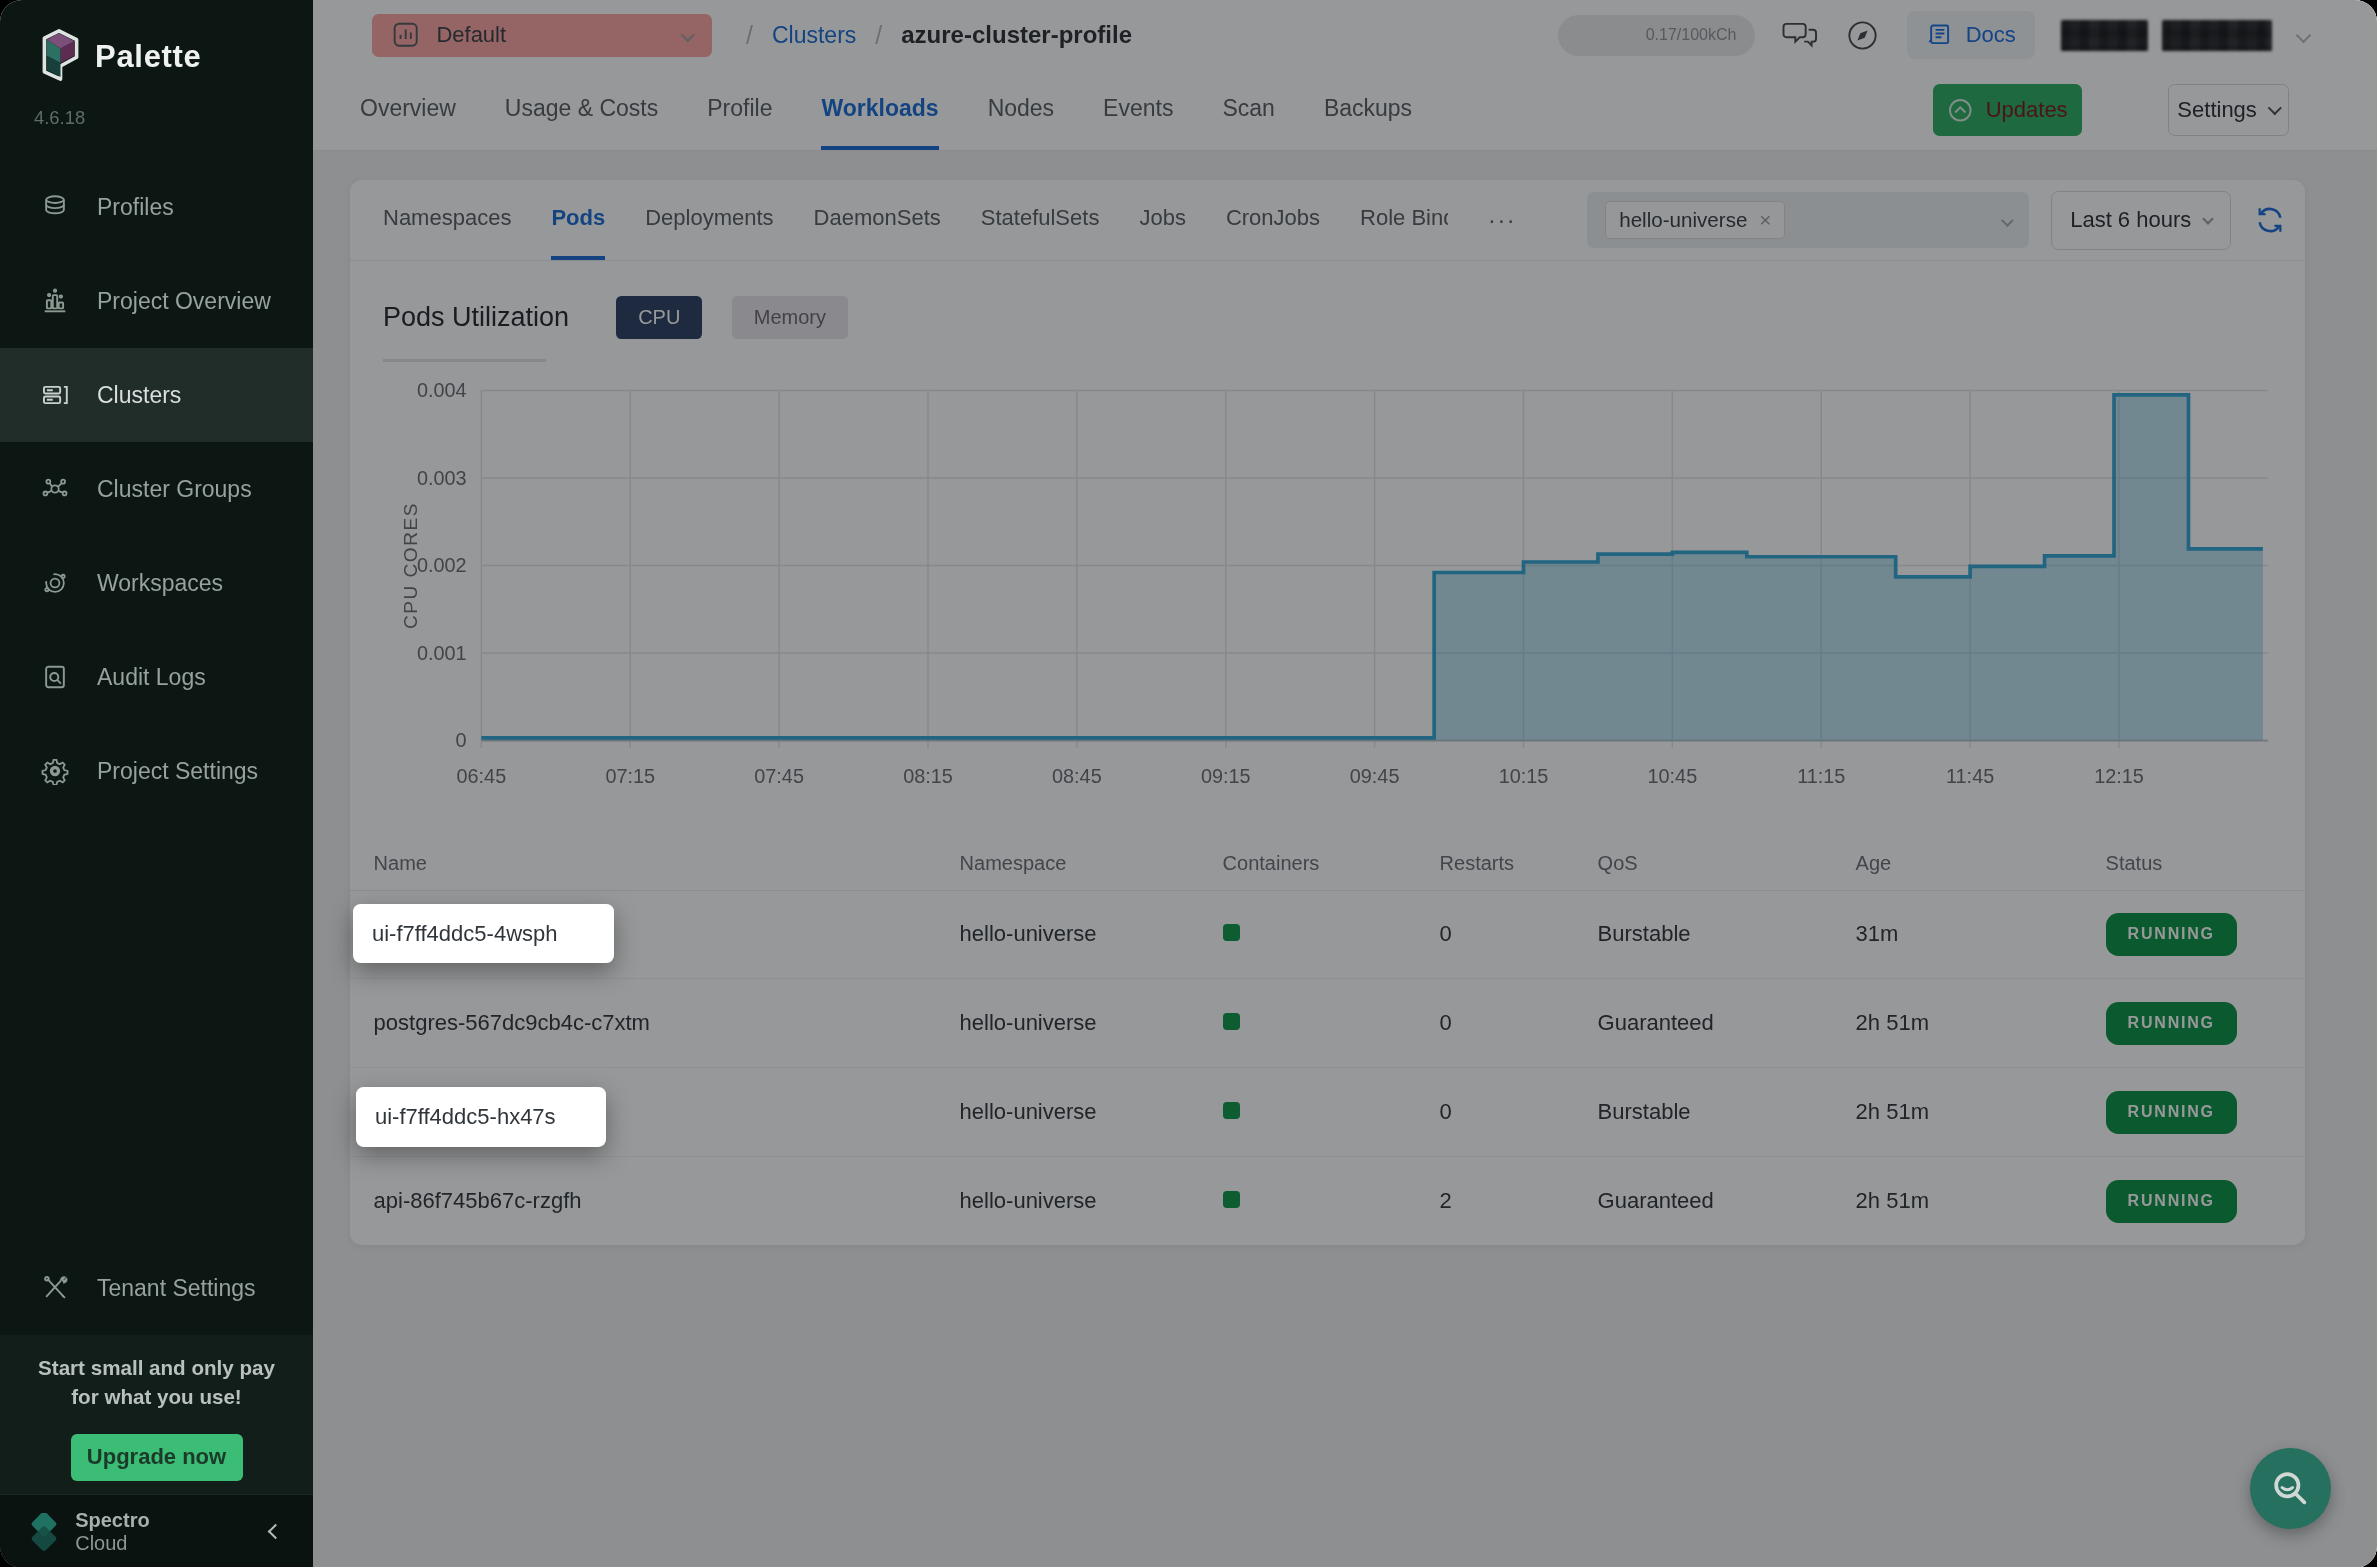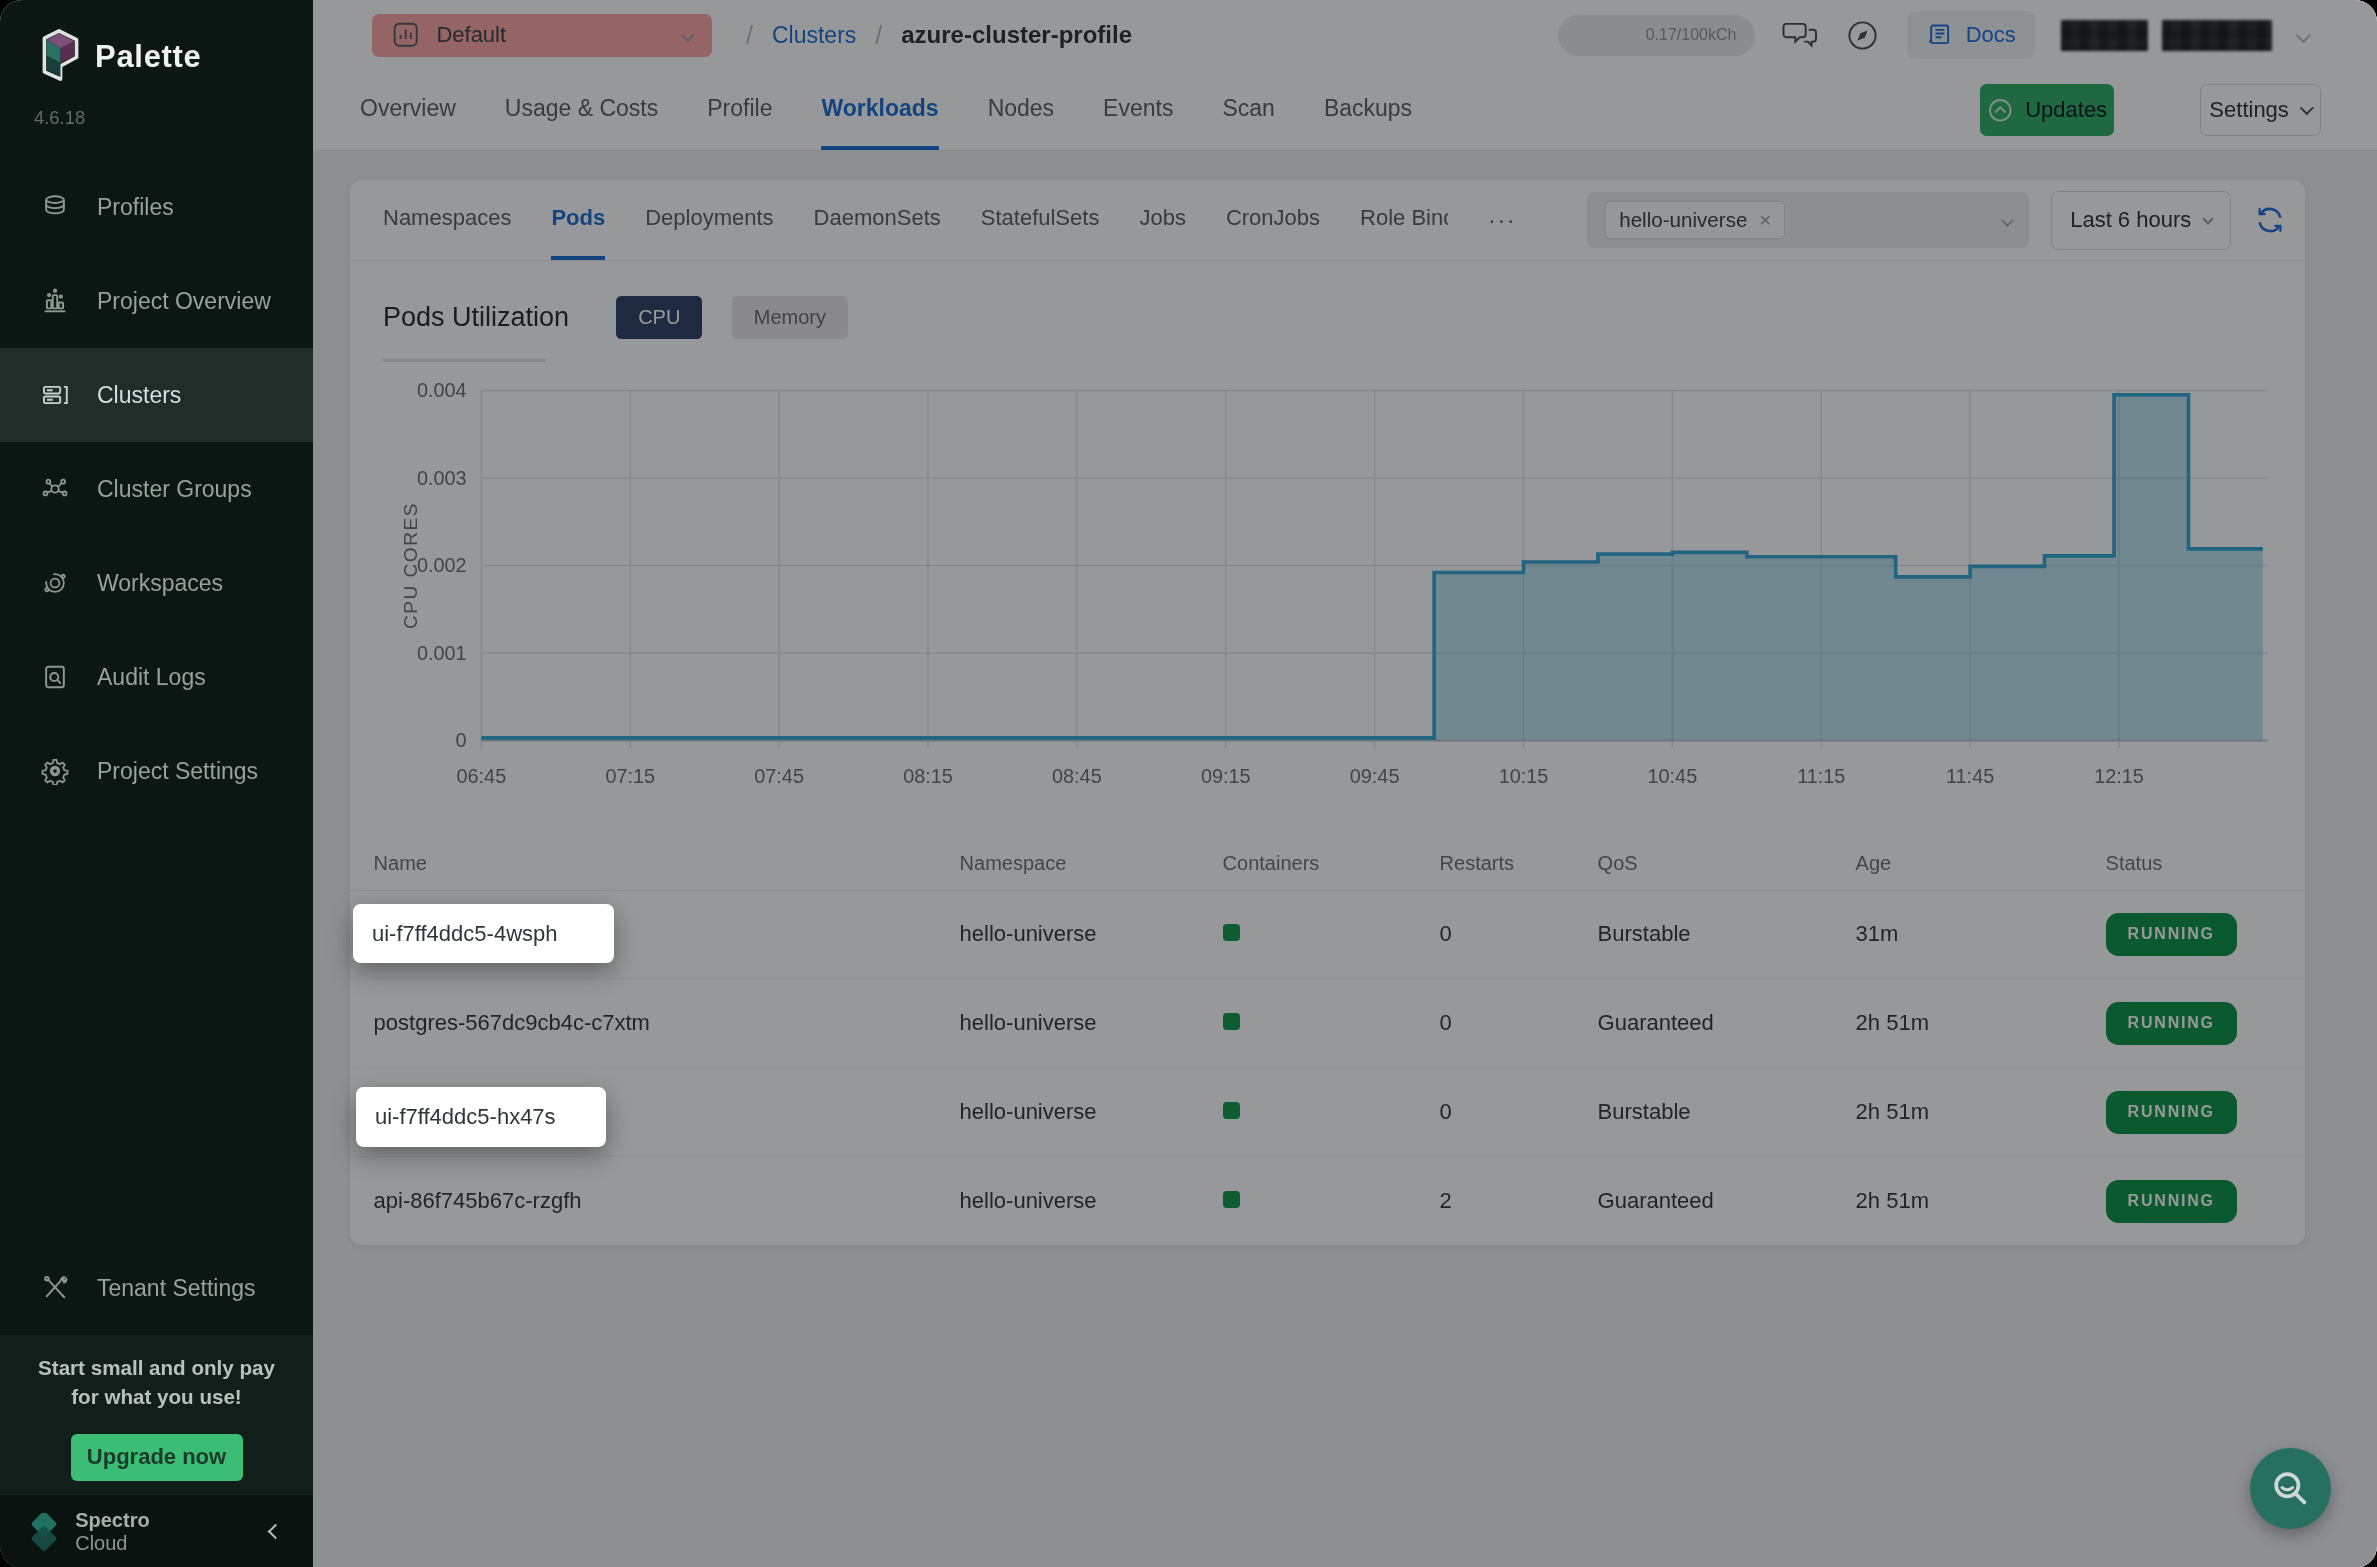--- a/index.html
+++ b/index.html
@@ -44,24 +44,24 @@
                 padding-right:19px; font-size:16px; color:#90959b; }
   .icon-btn { background:none; border:none; cursor:pointer; display:flex; align-items:center; }
   .docs-btn { background:#f2f5f9; border:none; border-radius:7.4px; padding:10.3px 19px; display:flex; gap:11.8px; align-items:center;
               color:#1d6fe0; font-size:22px; cursor:pointer; font-family:inherit; }
   .redacted { display:flex; gap:13.2px; align-items:center; filter:blur(1.5px); }
   .redacted .blk { height:31px; border-radius:1.5px;
       background-image:linear-gradient(90deg,#55565a 0 25%,#6b6c70 25% 50%,#4e4f53 50% 75%,#77787c 75% 100%),
                        linear-gradient(0deg,#5a5b5f 0 50%,#6f7074 50% 100%);
       background-size:38px 100%, 100% 17.7px; background-blend-mode:multiply; }
 
-  .tabs { height:81px; background:#fff; border-bottom:1.5px solid #e7e9eb; display:flex; align-items:center; padding:0 56px 0 47px; gap:49px; }
+  .tabs { height:81px; background:#fff; border-bottom:1.5px solid #e7e9eb; display:flex; align-items:center; padding:0 88px 0 47px; gap:49px; }
   .tab { height:100%; display:flex; align-items:center; font-size:23px; color:#5a6167; cursor:pointer; border-bottom:4.4px solid transparent; }
   .tab.active { color:#1d6fd6; font-weight:700; border-bottom-color:#1d6fd6; }
-  .updates-btn { margin-left:auto; width:134px; height:52px; background:#2fae66; border:none; border-radius:6.6px; color:#0f172a;
+  .updates-btn { margin-left:auto; width:149px; height:52px; background:#2fae66; border:none; border-radius:6.6px; color:#7f1d1d;
                  font-size:22px; font-family:inherit; display:flex; align-items:center; justify-content:center; gap:11.8px; cursor:pointer; }
   .settings-btn { margin-left:37px; width:121px; height:52px; background:#fff; border:1.5px solid #d6d9dd; border-radius:6.6px; color:#2f353b;
                   font-size:22px; font-family:inherit; display:flex; align-items:center; justify-content:center; gap:13.2px; cursor:pointer; }
   .settings-btn .chev { border-color:#4d545b; border-width:2.2px; width:9.6px; height:9.6px; margin-top:-4.4px; }
 
   .content { position:absolute; top:151px; left:0; right:0; bottom:0; background:#eef0f2; }
   .card { position:absolute; left:37px; top:29.4px; width:1955px; height:1065px; background:#fff; border-radius:11.8px;
           box-shadow:0 1.5px 7.4px rgba(20,30,40,0.07); }
 
   .subtabs { position:absolute; top:0; left:0; right:0; height:81px; border-bottom:1.5px solid #e9ebee;

